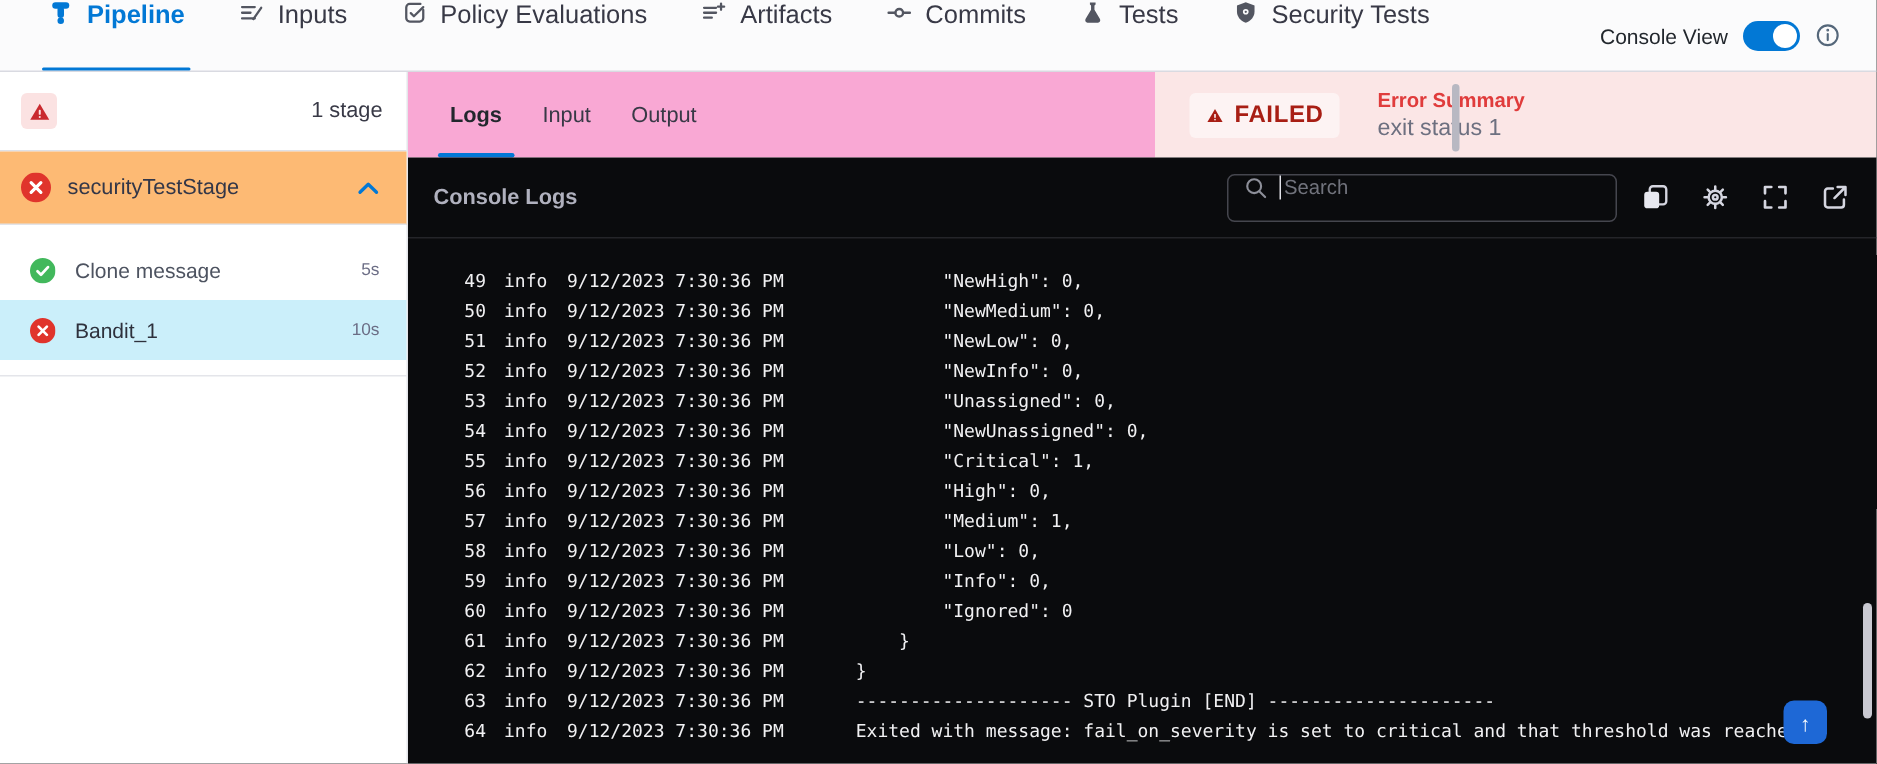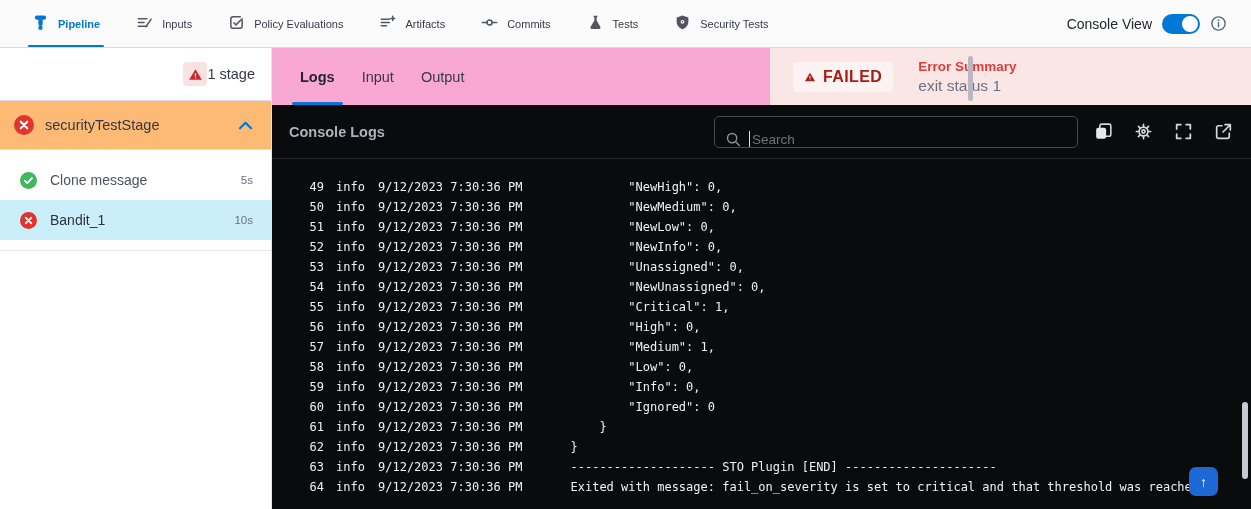--- a/index.html
+++ b/index.html
@@ -11,41 +11,41 @@
   }
 
   
   .topnav {
     height:48px; display:flex; align-items:stretch;
     background:#fbfbfc; border-bottom:1px solid #d9dae1;
     padding:0 24px 0 32px;
   }
   .nav-tabs { display:flex; gap:36px; }
   .nav-tab {
-    display:flex; align-items:center; gap:9px;
-    font-size:11px; font-weight:500; color:#383946;
+    display:flex; align-items:flex-start; gap:9px;
+    font-size:17px; font-weight:500; color:#383946;
     position:relative; cursor:pointer; white-space:nowrap;
   }
   .nav-tab svg { flex:none; }
   .nav-tab.active { color:#0278d5; font-weight:700; }
   .nav-tab.active::after {
     content:""; position:absolute; left:-4px; right:-4px; bottom:0;
     height:2.5px; background:#0278d5; border-radius:2px;
   }
   .console-view { margin-left:auto; display:flex; align-items:center; gap:10px; font-size:14px; color:#22272d; }
   .toggle { width:38px; height:20px; border-radius:10px; background:#0278d5; position:relative; cursor:pointer; flex:none; }
   .toggle .knob { position:absolute; top:2px; right:2px; width:16px; height:16px; border-radius:50%; background:#fff; }
 
   
   .main { display:flex; height:461px; }
 
   
   .sidebar { width:272px; flex:none; background:#fff; border-right:1px solid #e4e5ea; display:flex; flex-direction:column; }
   .sidebar-header {
-    height:53px; display:flex; align-items:center; justify-content:flex-end;
+    height:53px; display:flex; align-items:center; justify-content:space-between;
     padding:0 16px 0 14px; border-bottom:1px solid #dfe0e6;
   }
   .warn-badge { width:24px; height:24px; border-radius:4px; background:#fbe2e2; display:flex; align-items:center; justify-content:center; }
   .stage-count { font-size:14.5px; color:#383946; }
   .stage-row {
     height:49px; background:#fdba74; border-bottom:1px solid #e2e3e8;
     display:flex; align-items:center; gap:11px; padding:0 18px 0 14px; cursor:pointer;
   }
   .stage-name { flex:1; font-size:14.5px; color:#333748; }
   .steps { padding-top:10px; }
@@ -73,22 +73,22 @@
   }
   .error-title { color:#e03c3c; font-size:13.5px; font-weight:700; margin-bottom:3px; }
   .error-msg { color:#6d7080; font-size:15.5px; }
   .pink-divider { position:absolute; left:198px; top:8px; width:5px; height:45px; border-radius:3px; background:#b8b8c2; }
 
   
   .console { flex:1; min-height:0; background:#0a0b0d; position:relative; display:flex; flex-direction:column; }
   .console-header { height:54px; flex:none; display:flex; align-items:center; padding:0 17px; border-bottom:1px solid #242529; }
   .console-title { color:#b0b1be; font-size:14.5px; font-weight:700; }
   .search-box {
-    margin-left:auto; width:364px; height:32px; border:1px solid #45464e; border-radius:5px;
-    display:flex; align-items:flex-end; padding:0 10px;
+    margin-left:auto; width:260px; height:32px; border:1px solid #45464e; border-radius:5px;
+    display:flex; align-items:flex-start; padding:0 10px;
   }
   .search-box svg { flex:none; margin-right:8px; }
   .caret { width:1px; height:16px; background:#dfe0e6; flex:none; }
   .search-box input {
     flex:1; min-width:0; background:transparent; border:none; outline:none;
     color:#e6e6ea; font-size:13.5px; font-family:"Liberation Sans",sans-serif; padding:0 0 0 2px;
   }
   .search-box input::placeholder { color:#71737c; }
   .hdr-icons { display:flex; align-items:center; gap:19px; margin-left:15px; }
   .hdr-icon { cursor:pointer; display:flex; }

